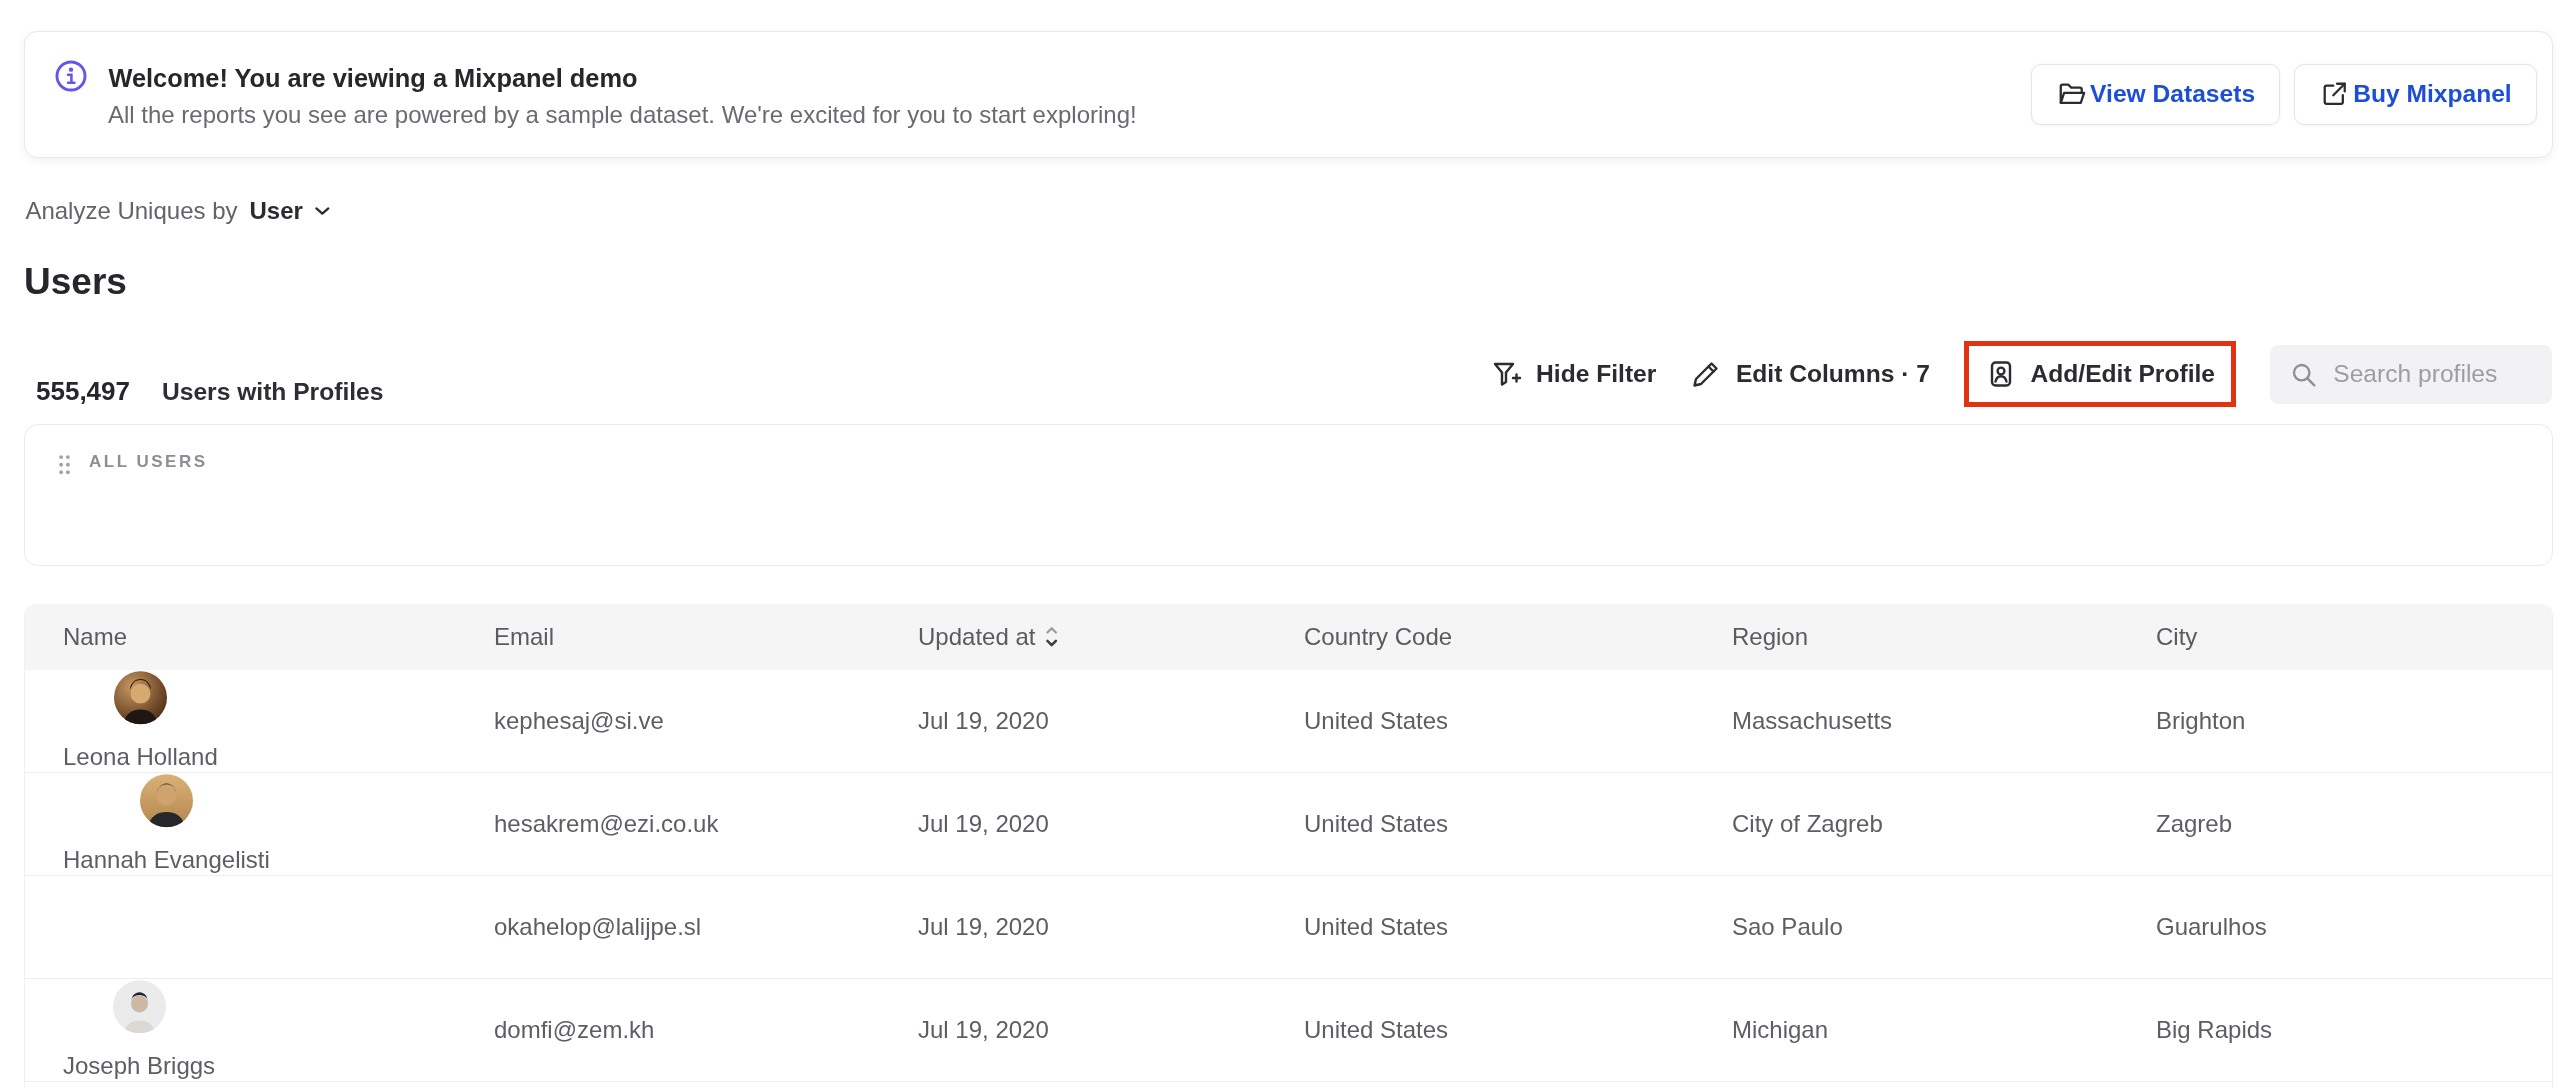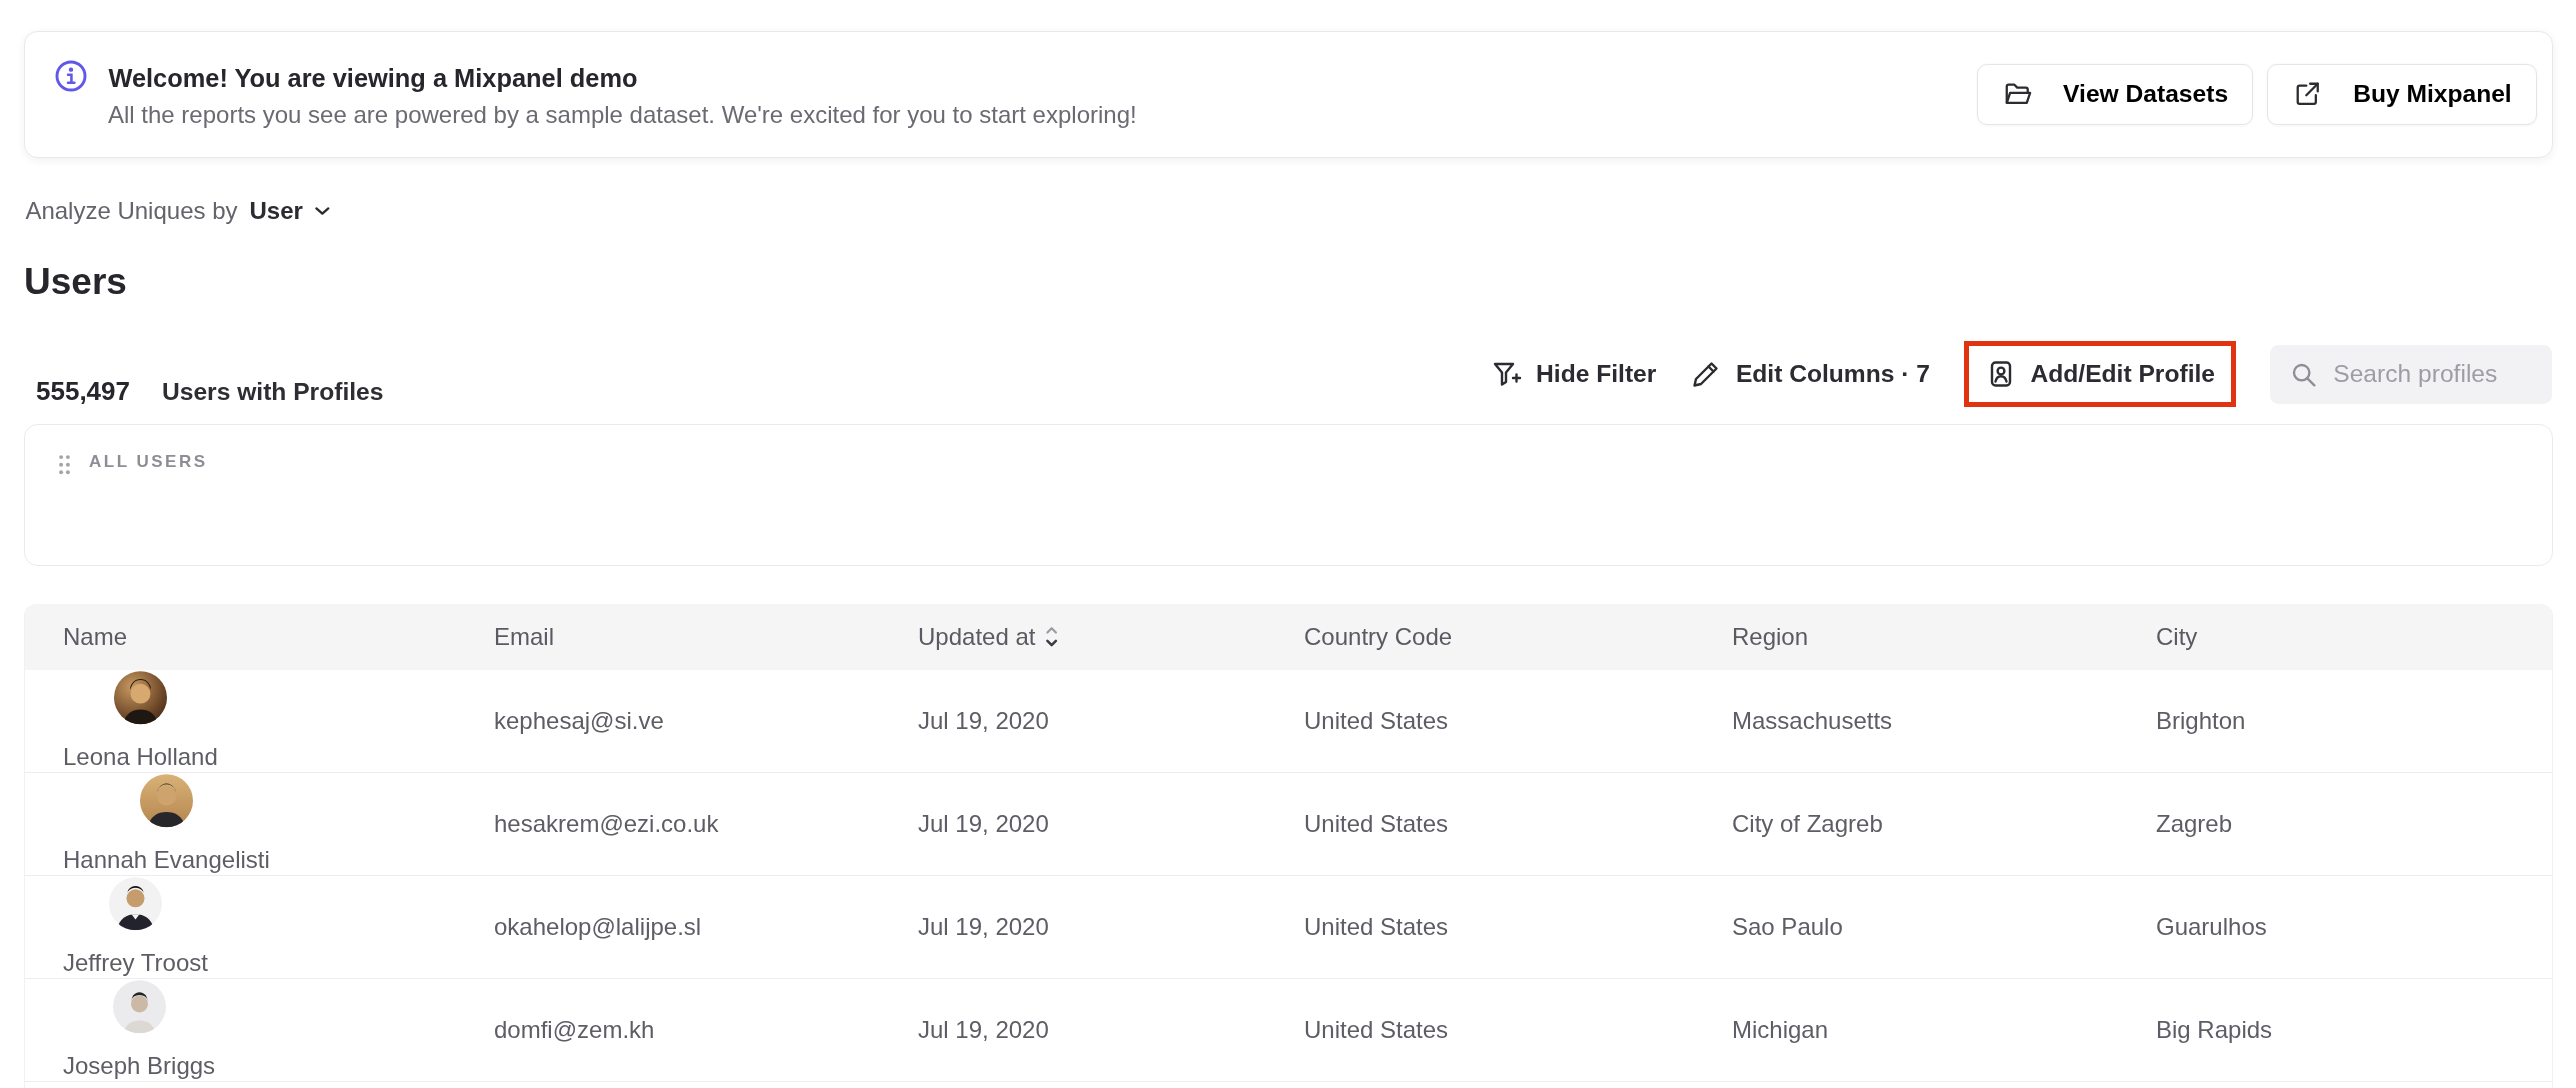--- a/index.html
+++ b/index.html
@@ -22,23 +22,23 @@
     background:#fff;border:1.7px solid #e8e8ec;border-radius:13.6px;
     box-shadow:0 2.5px 8.5px rgba(30,30,40,.06);
     display:flex;align-items:center;padding:0 15.3px 0 29px;
   }
   .banner-text{display:flex;flex-direction:column;gap:8.5px;}
   .banner-titlerow{display:flex;align-items:flex-end;gap:20.4px;}
   .banner-title{font-size:25.4px;font-weight:700;color:#26262c;}
   .banner-sub{font-size:24px;color:#6a6a72;margin-left:54px;}
   .banner-actions{margin-left:auto;display:flex;gap:13.6px;align-items:center;}
   .btn{
-    display:flex;align-items:center;gap:31px;height:61px;padding:0 24px;
+    display:flex;align-items:center;gap:4px;height:61px;padding:0 24px;
     background:#fff;border:1.7px solid #e5e5e9;border-radius:10.2px;
-    font-size:24.6px;font-weight:700;color:#000000;cursor:pointer;
+    font-size:24.6px;font-weight:700;color:#1d4ed8;cursor:pointer;
     box-shadow:0 0.8px 2.5px rgba(30,30,40,.05);
   }
 
   
   .analyze{position:absolute;left:25.4px;top:197px;display:flex;align-items:center;gap:12px;font-size:24px;}
   .analyze-label{color:#63636b;}
   .analyze-value{display:flex;align-items:center;gap:10.2px;font-weight:700;color:#2b2b31;cursor:pointer;}
 
   
   .page-title{position:absolute;left:24px;top:261px;font-size:37px;font-weight:700;color:#26262c;margin:0;}
@@ -298,31 +298,20 @@
       <span>Hannah Evangelisti</span>
     </span>
     <span class="td c-email">hesakrem@ezi.co.uk</span>
     <span class="td c-updated">Jul 19, 2020</span>
     <span class="td c-country">United States</span>
     <span class="td c-region">City of Zagreb</span>
     <span class="td c-city">Zagreb</span>
   </div>
 
   <div class="trow">
-    <span class="td td-name c-name">
-      <span class="avatar av3">
-        <svg viewBox="0 0 40 40">
-          <path d="M6 40 c1.5-9 7.5-12 14-12 s12.5 3 14 12 z" fill="#23232e"></path>
-          <path d="M17 28 l3 4 3-4 z" fill="#f4f4f4"></path>
-          <circle cx="20" cy="16" r="6.8" fill="#c79c6d"></circle>
-          <path d="M13 13.5 a7.2 7.2 0 0 1 14 0 l-1.6-4 a6.5 6.5 0 0 0-10.8 0 z" fill="#15151a"></path>
-        </svg>
-      </span>
-      <span>Jeffrey Troost</span>
-    </span>
     <span class="td c-email">okahelop@lalijpe.sl</span>
     <span class="td c-updated">Jul 19, 2020</span>
     <span class="td c-country">United States</span>
     <span class="td c-region">Sao Paulo</span>
     <span class="td c-city">Guarulhos</span>
   </div>
 
   <div class="trow">
     <span class="td td-name c-name">
       <span class="avatar av4">

